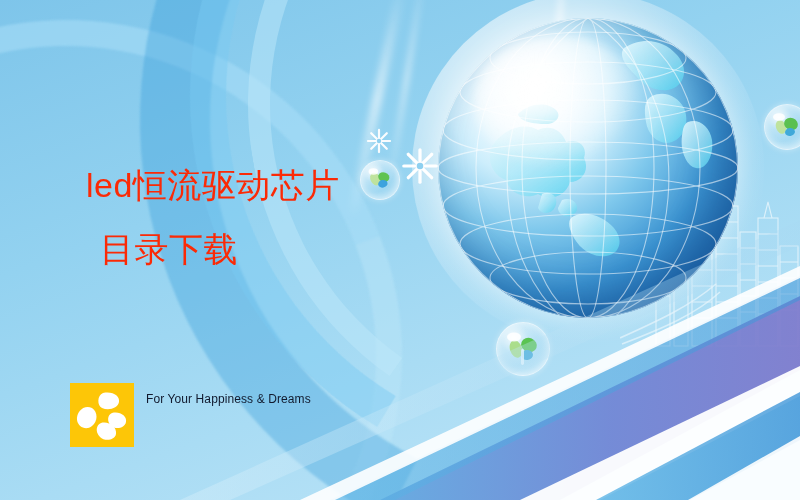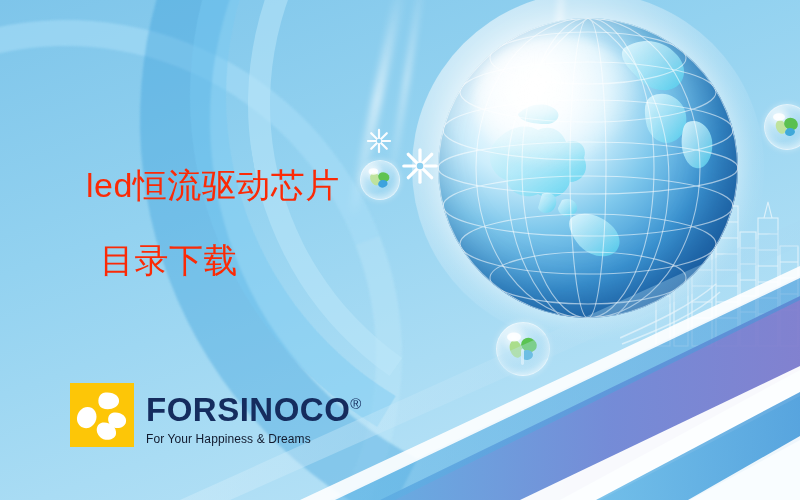--- a/index.html
+++ b/index.html
@@ -136,21 +136,21 @@
     width: 340px;
   }
   .headline-line {
     color: #fb2a06;
     font-family: "Liberation Sans", sans-serif;
     font-size: 34px;
     line-height: 44px;
     white-space: nowrap;
     letter-spacing: 0.5px;
   }
-  .headline-line.l2 { padding-left: 14px; margin-top: 31px; }
+  .headline-line.l2 { padding-left: 14px; margin-top: 20px; }
 
   
   #logo {
     position: absolute;
     left: 70px; top: 383px;
     display: flex;
     align-items: flex-start;
   }
   #logo-mark {
     width: 64px; height: 64px;
@@ -386,18 +386,17 @@
       <svg viewBox="0 0 64 64" width="64" height="64">
         <g fill="#ffffff">
           <path d="M33 10 C 43 8, 50 13, 49 19 C 48 25, 39 28, 32 25 C 27 23, 27 12, 33 10 Z"></path>
           <path d="M22 25 C 28 29, 28 38, 22 43 C 16 48, 8 44, 7 37 C 6 29, 14 21, 22 25 Z"></path>
           <path d="M42 30 C 50 28, 57 33, 56 39 C 55 45, 46 47, 41 43 C 37 39, 37 32, 42 30 Z"></path>
           <path d="M31 40 C 39 38, 47 44, 46 51 C 45 57, 35 59, 30 54 C 25 49, 26 42, 31 40 Z"></path>
         </g>
       </svg>
     </div>
     <div id="logo-text">
-      <div id="wordmark"><span>FORSINOCO</span><span class="reg">®</span></div>
       <div id="tagline">For Your Happiness &amp; Dreams</div>
     </div>
   </div>
 
 </div>
 
 </body></html>

